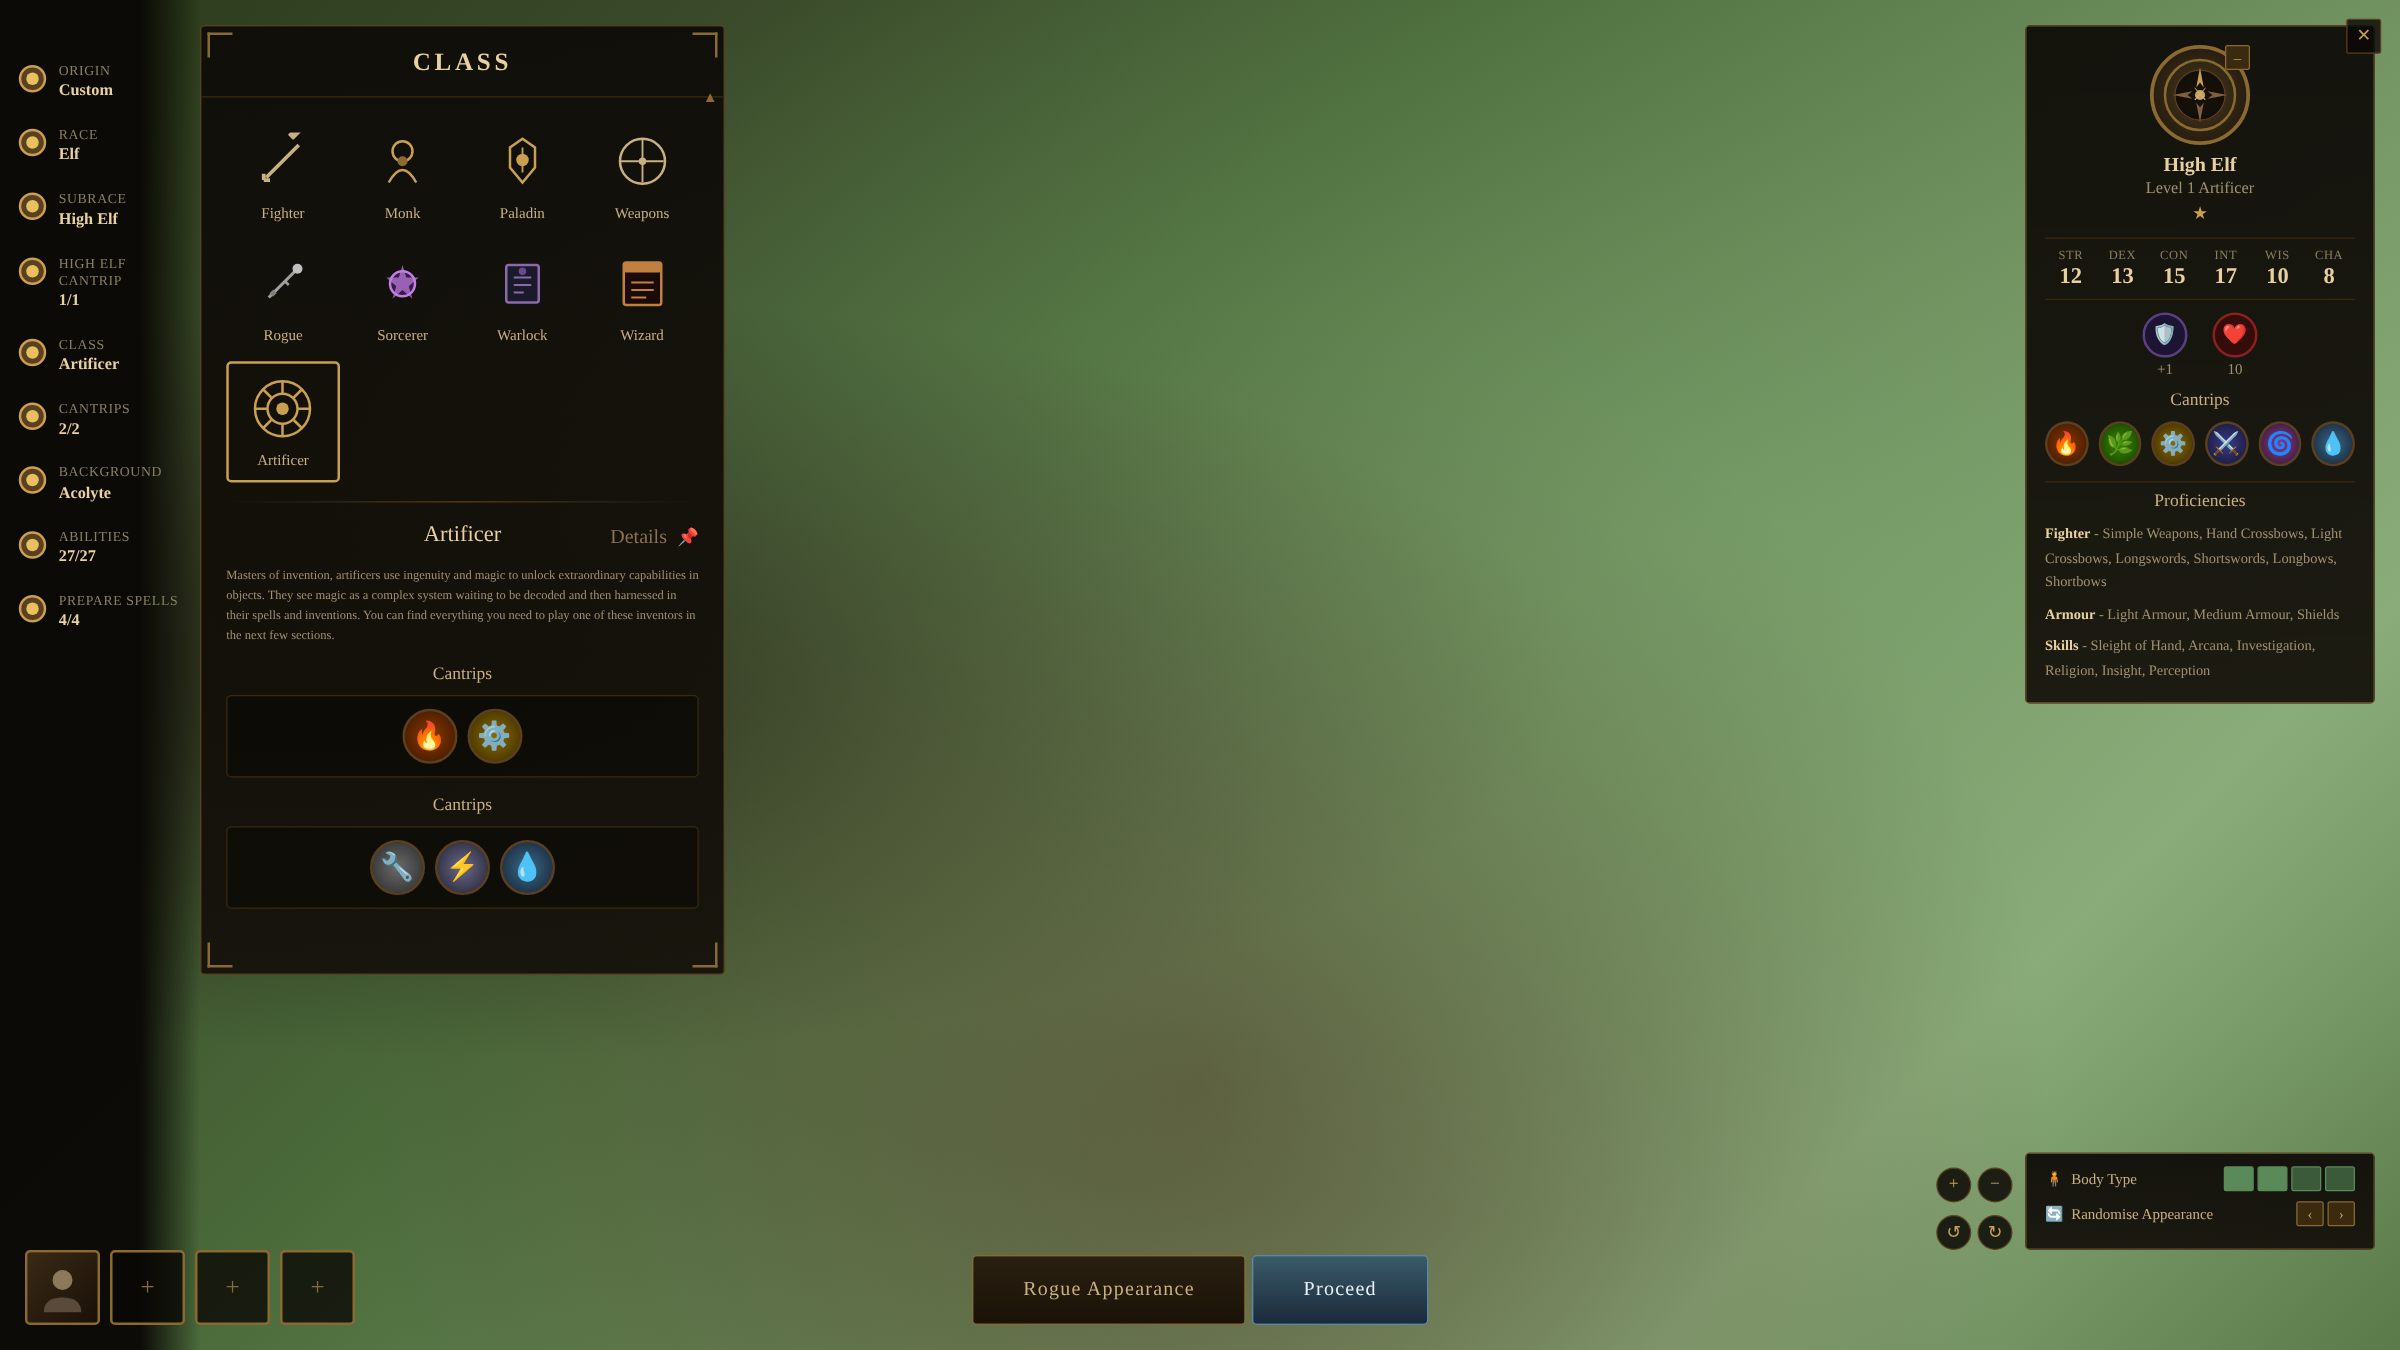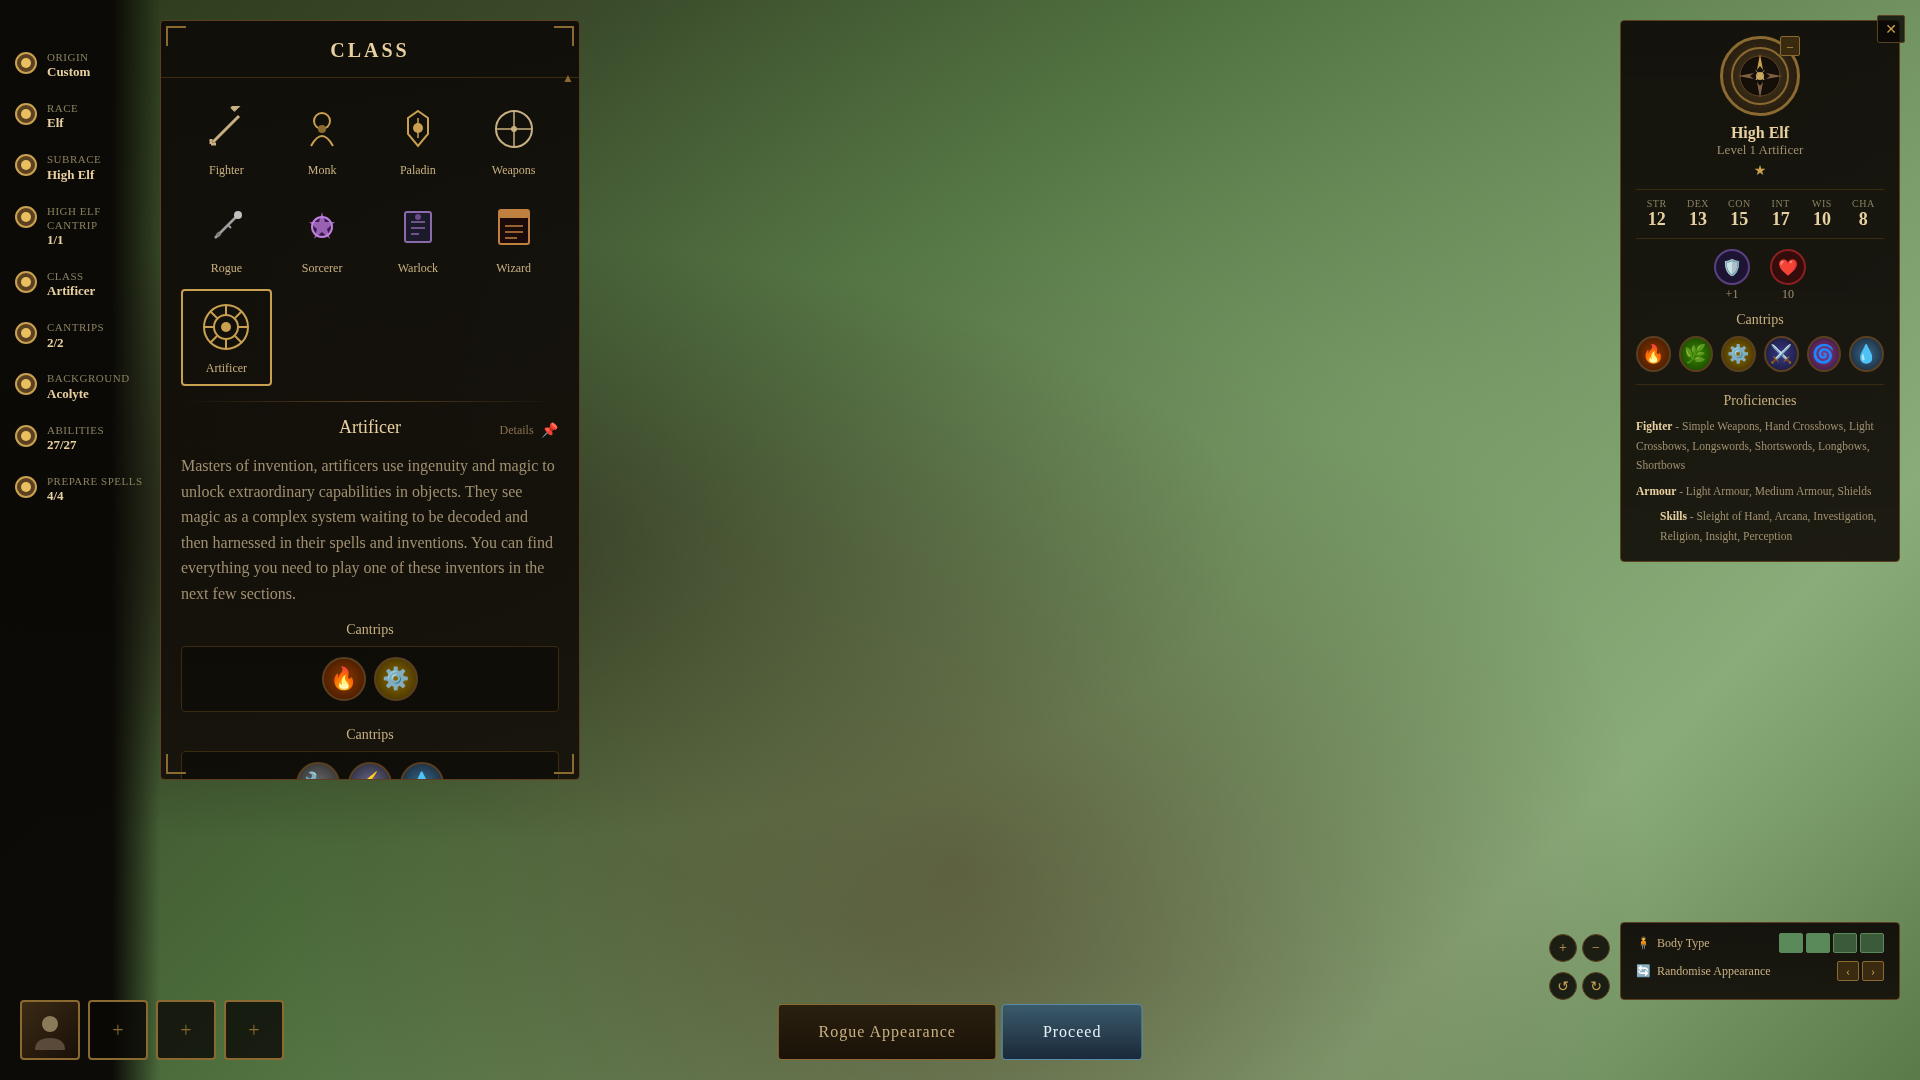--- a/index.html
+++ b/index.html
@@ -185,28 +185,28 @@
 
     #artificer-title {
       color: #e8d0a0;
       font-size: 18px;
       text-align: center;
       margin-bottom: 5px;
     }
 
     .details-link {
       color: #8a7050;
-      font-size: 12px;
+      font-size: 16px;
       float: right;
       cursor: pointer;
     }
 
     #artificer-desc {
       color: #a09070;
-      font-size: 16px;
+      font-size: 10px;
       line-height: 1.6;
       margin-top: 10px;
       clear: both;
     }
 
     
     .section-title {
       color: #c8b080;
       font-size: 14px;
       text-align: center;
@@ -907,21 +907,21 @@
     <p>
       <span class="prof-label">Fighter</span>
       <span> - </span>
       <span>Simple Weapons, Hand Crossbows, Light Crossbows, Longswords, Shortswords, Longbows, Shortbows</span>
     </p>
     <p style="margin-top:6px;">
       <span class="prof-label">Armour</span>
       <span> - </span>
       <span>Light Armour, Medium Armour, Shields</span>
     </p>
-    <p style="margin-top:6px;margin-left:24px;">
+    <p style="margin-top:6px;">
       <span class="prof-label">Skills</span>
       <span> - </span>
       <span>Sleight of Hand, Arcana, Investigation, Religion, Insight, Perception</span>
     </p>
   </div>
 </div>
 
 <div id="body-controls">
   <div class="body-control-row">
     <div class="body-control-label">

